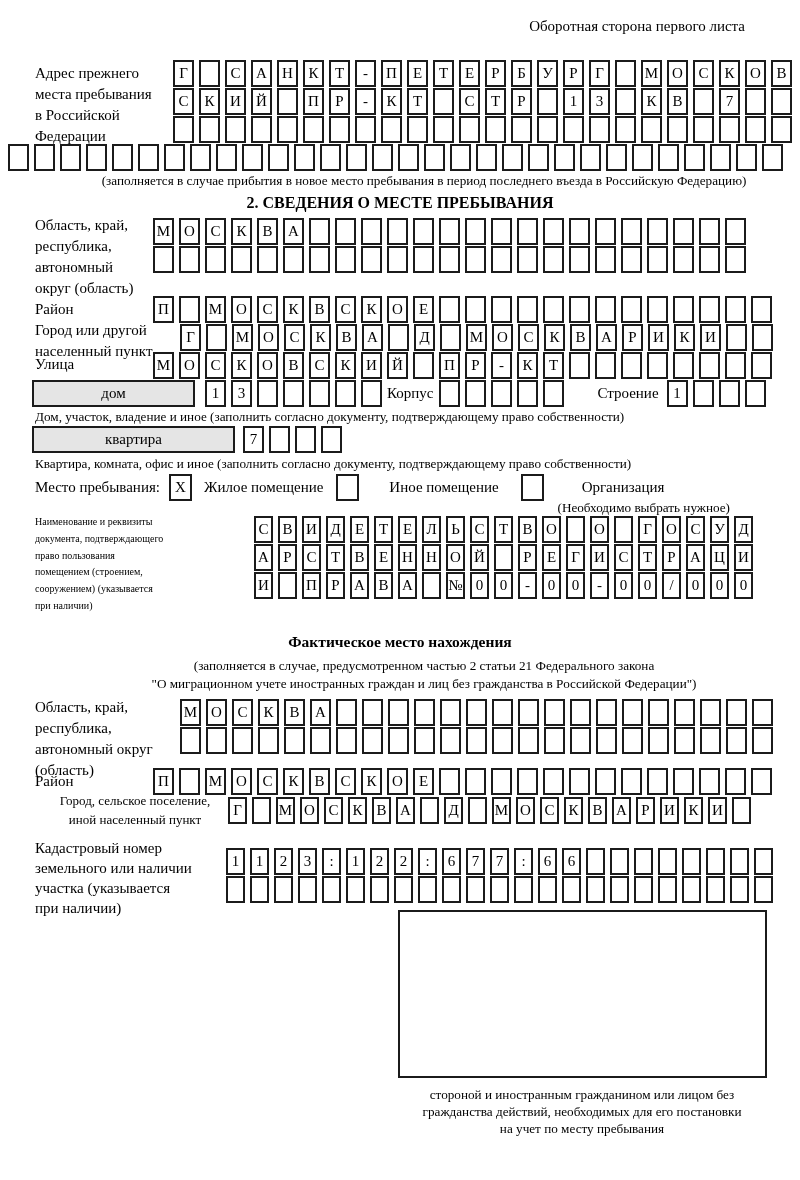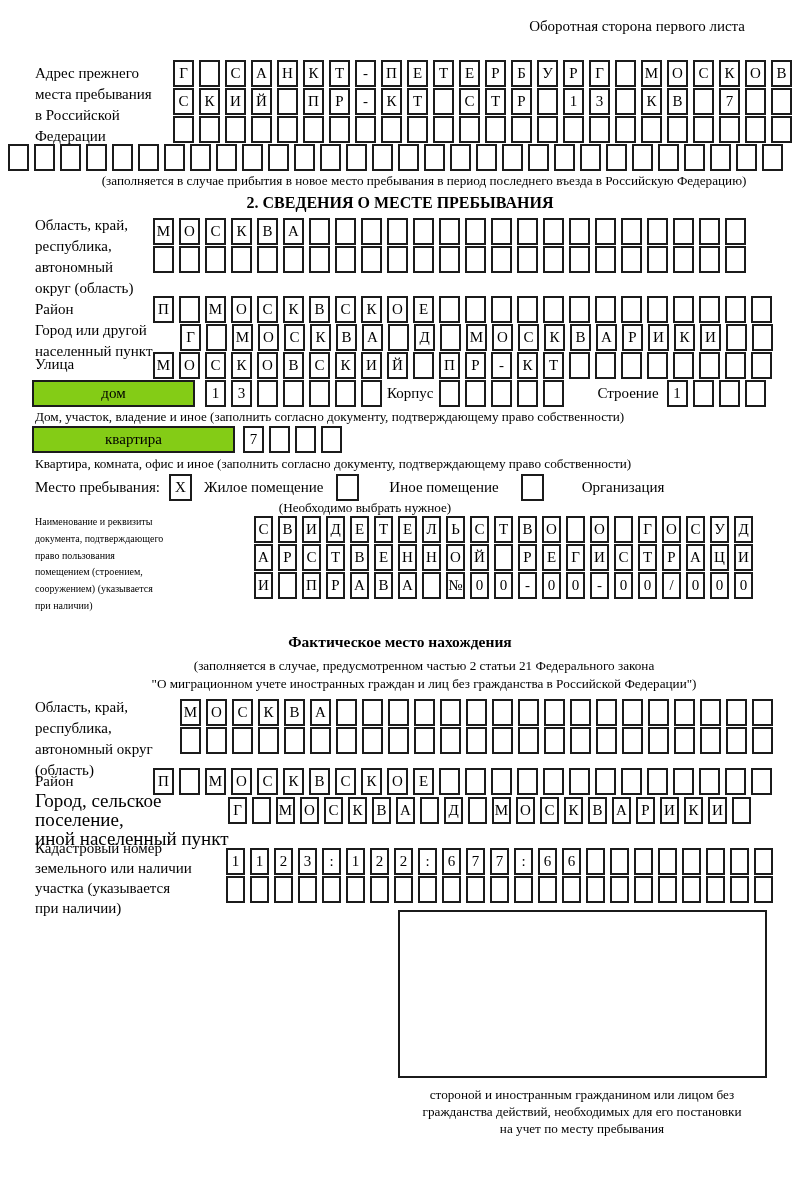--- a/index.html
+++ b/index.html
@@ -12,29 +12,29 @@
   .cells{position:absolute;display:flex;}
   .cells.inline{position:static;display:flex;}
   .cell{
     width:21px;height:27px;border:2px solid #1b1b1b;box-sizing:border-box;
     margin-right:5px;display:flex;align-items:center;justify-content:center;
     font-size:15px;flex:none;background:#fff;
   }
   .tight .cell{width:19px;margin-right:5px;}
   .lbl{position:absolute;font-size:15px;line-height:21px;}
   .lbl.sm{font-size:10px;line-height:16.8px;}
-  .lbl.md{font-size:19px;line-height:19px;}
+  .lbl.md{font-size:13px;line-height:19px;text-align:center;}
   .note{position:absolute;font-size:13.2px;}
   .center{left:0;width:800px;text-align:center;padding-left:24px;}
   .h1{position:absolute;left:0;width:800px;text-align:center;font-weight:bold;font-size:16px;}
   .h2{position:absolute;left:0;width:800px;text-align:center;font-weight:bold;font-size:15.5px;}
   .row{position:absolute;display:flex;align-items:center;}
   .wbox{
     height:27px;border:2px solid #1b1b1b;box-sizing:border-box;display:flex;
-    align-items:center;justify-content:center;font-size:15px;flex:none;background:#84cc16;
+    align-items:center;justify-content:center;font-size:15px;flex:none;background:#e5e5e5;
   }
   .chk{
     width:23px;height:27px;border:2px solid #1b1b1b;box-sizing:border-box;display:flex;
     align-items:center;justify-content:center;font-size:15px;flex:none;background:#fff;
   }
   .inlbl{font-size:15px;white-space:nowrap;flex:none;}
   .stamp{position:absolute;left:398px;top:910px;width:365px;height:164px;border:2px solid #1b1b1b;background:#fff;}
   .caption{position:absolute;left:388px;top:1086px;width:388px;font-size:13.2px;line-height:17px;text-align:center;}
 </style>
 </head>
@@ -349,21 +349,21 @@
 
   <div class="row" style="left:35px;top:474px">
     <div class="inlbl">Место пребывания:</div>
     <div class="chk" style="margin-left:9px">X</div>
     <div class="inlbl" style="margin-left:12px">Жилое помещение</div>
     <div class="chk" style="margin-left:13px"></div>
     <div class="inlbl" style="margin-left:30px">Иное помещение</div>
     <div class="chk" style="margin-left:22px"></div>
     <div class="inlbl" style="margin-left:38px">Организация</div>
   </div>
-  <div class="note" style="left:0;top:500px;width:730px;text-align:center">(Необходимо выбрать нужное)</div>
+  <div class="note" style="left:0;top:500px;width:730px;text-align:right">(Необходимо выбрать нужное)</div>
 
   <div class="lbl sm" style="left:35px;top:514px;width:225px">
       <div>Наименование и реквизиты</div>
       <div>документа, подтверждающего</div>
       <div>право пользования</div>
       <div>помещением (строением,</div>
       <div>сооружением) (указывается</div>
       <div>при наличии)</div>
     </div>
   <div class="cells tight" style="left:254px;top:516px">

